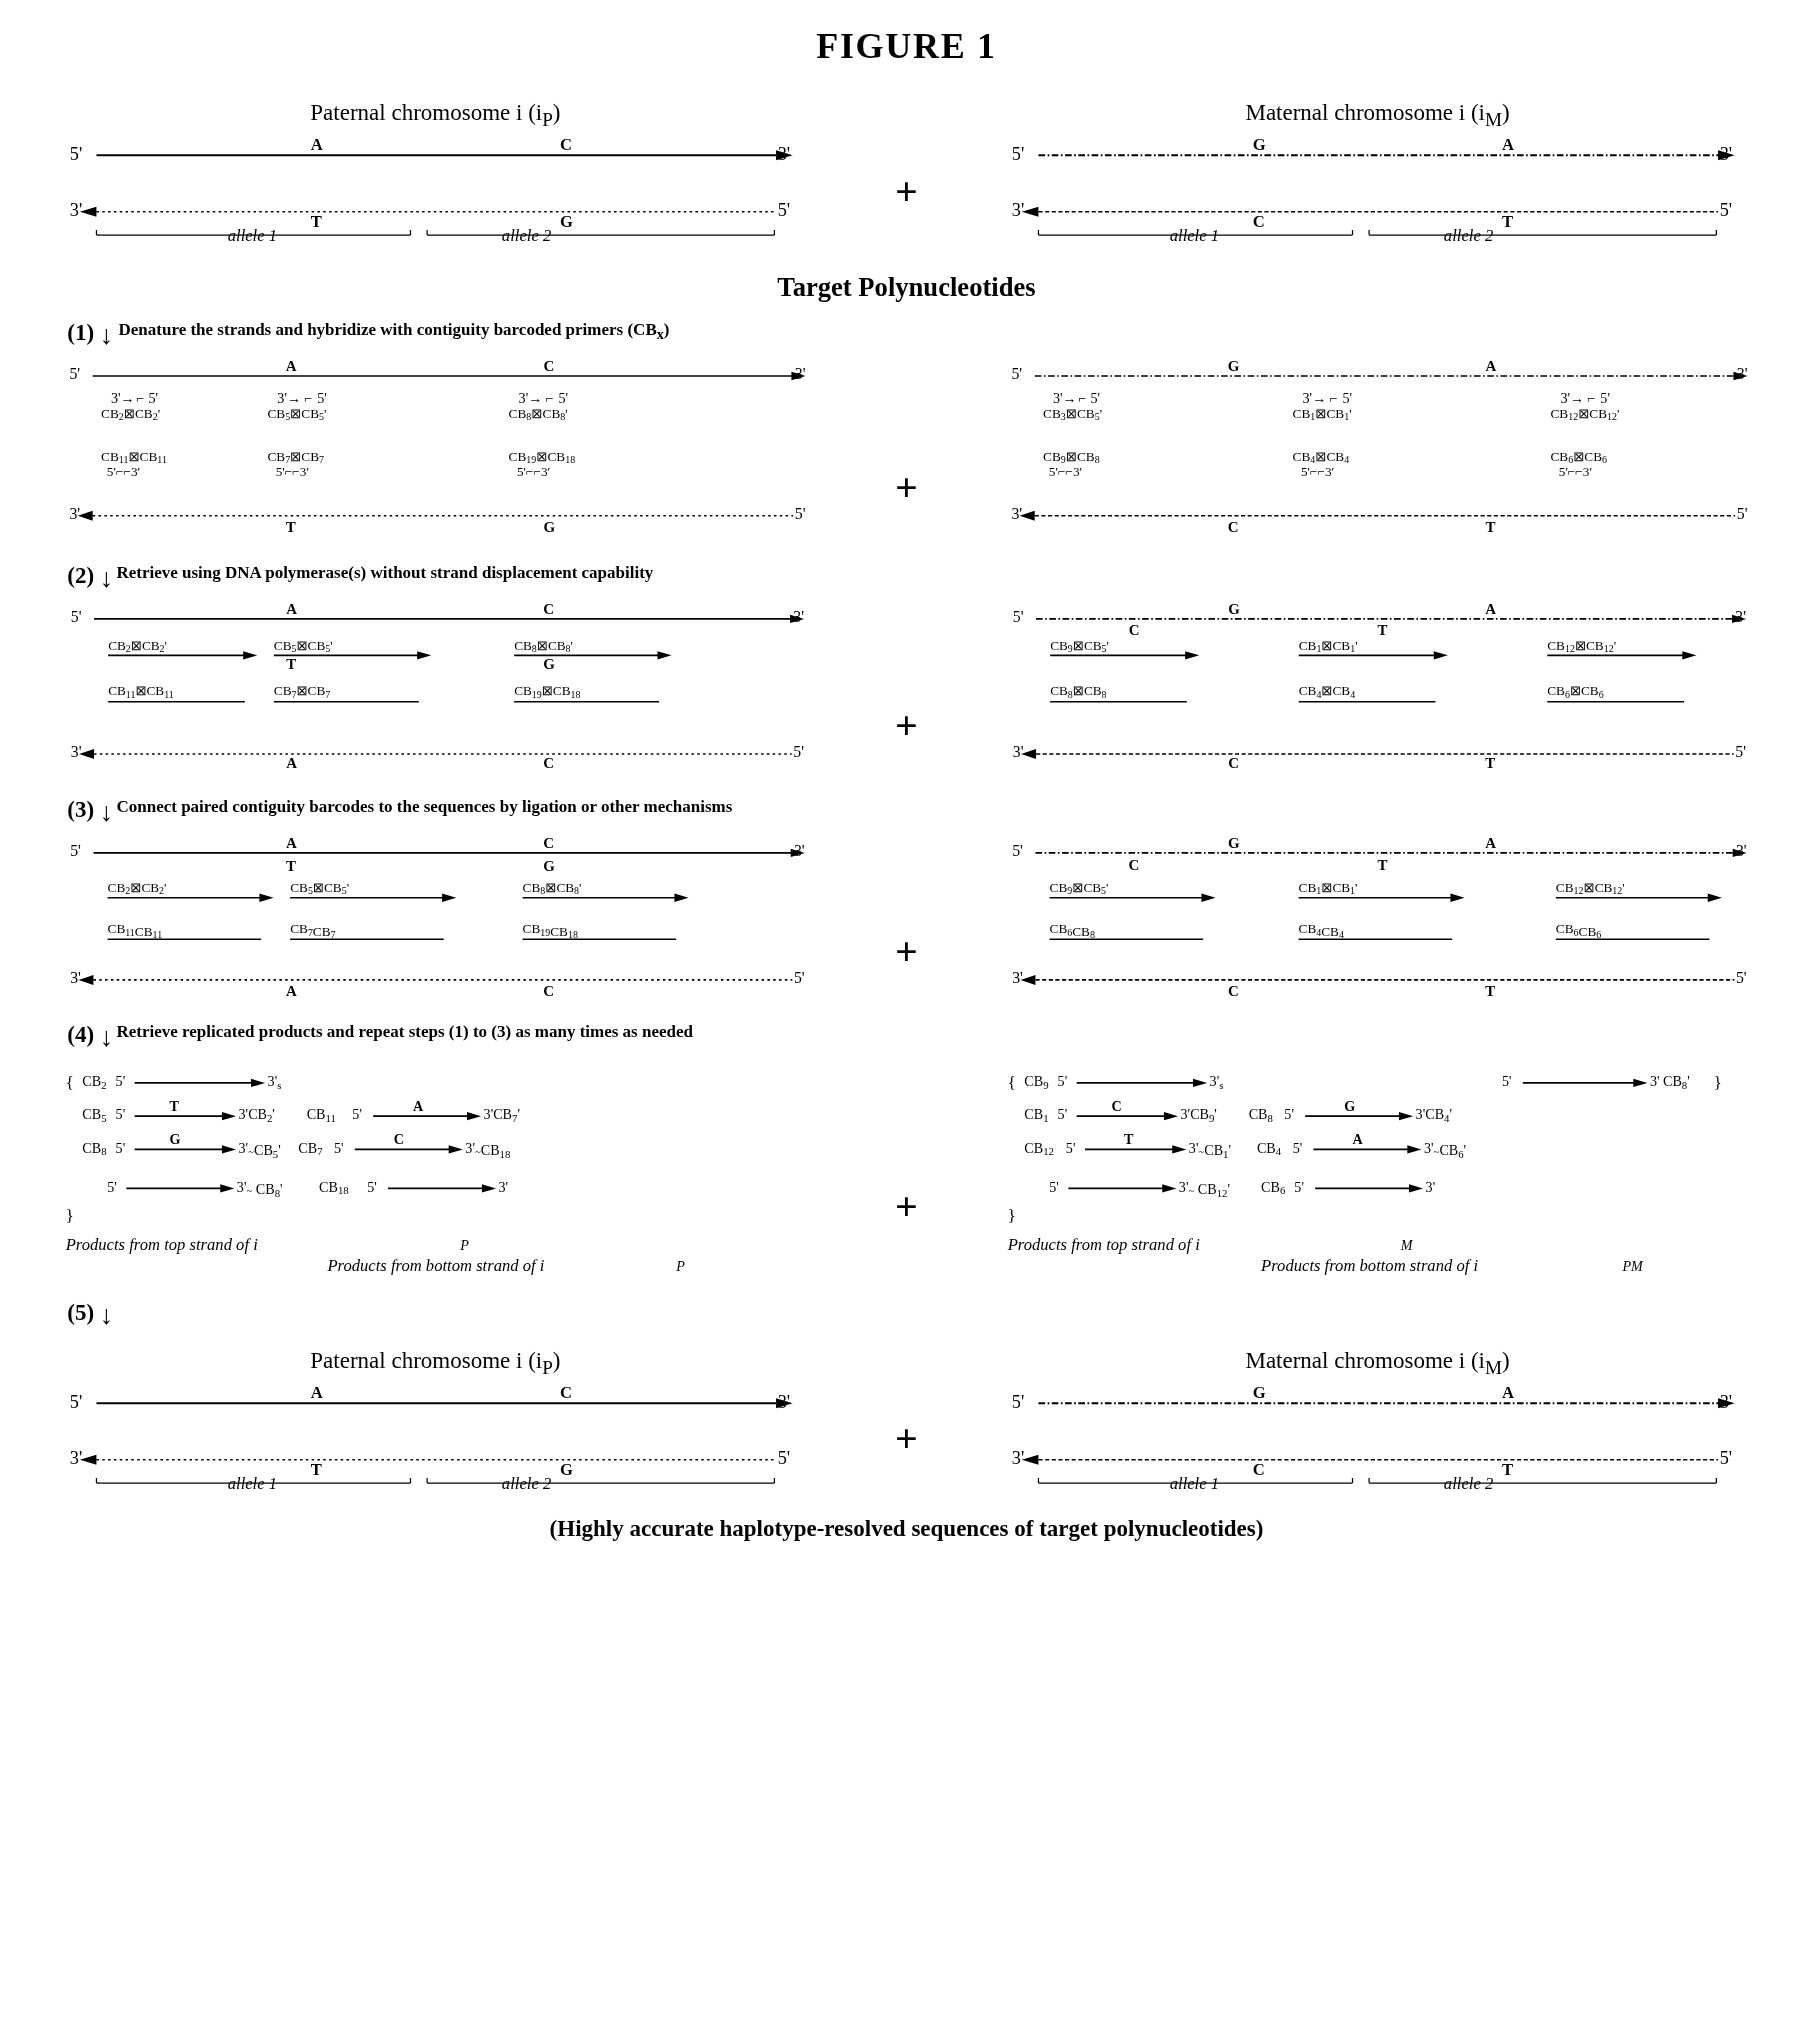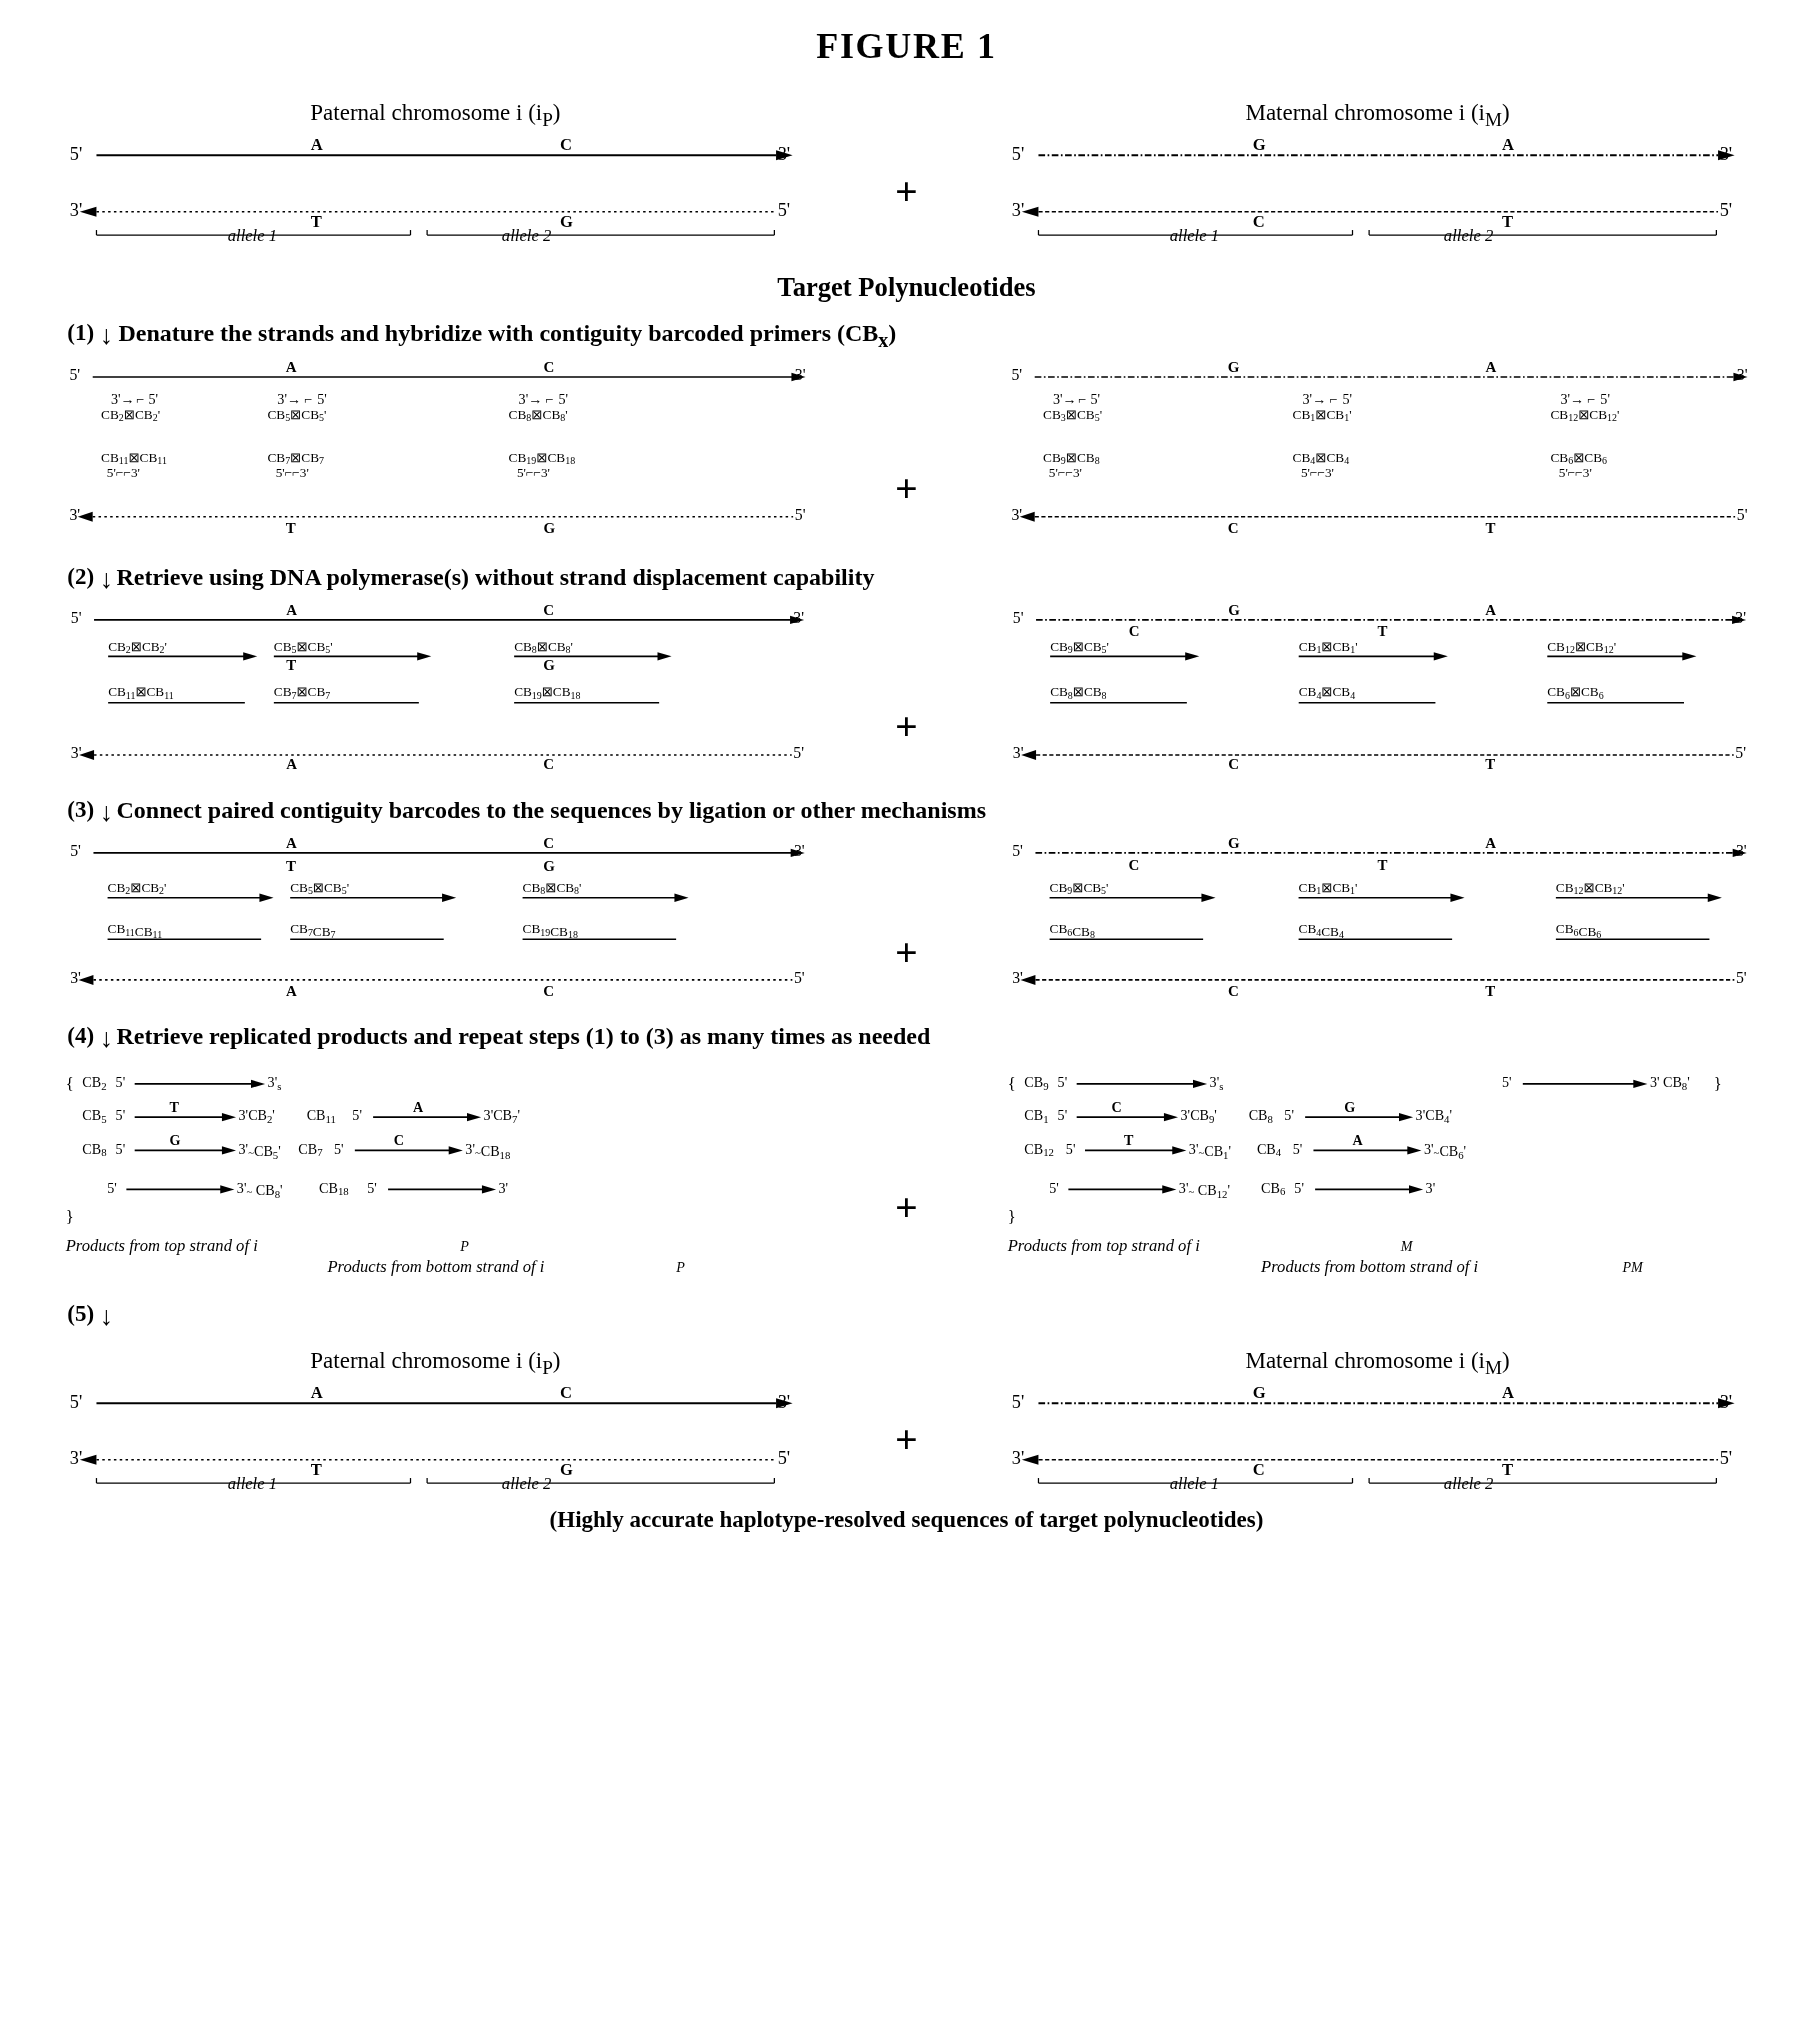--- a/index.html
+++ b/index.html
@@ -57,21 +57,21 @@
       text-align: center;
       margin: 15px 0 8.3px;
     }
     .step-row {
       display: flex;
       width: 100%;
       align-items: flex-start;
       margin: 8.3px 0 3.3px;
     }
     .step-desc {
-      font-size: 24px;
+      font-size: 17px;
       font-weight: bold;
     }
     
     .diagram-svg-row {
       display: flex;
       width: 100%;
       justify-content: space-between;
       align-items: center;
       margin: 6.6px 0;
     }
@@ -660,16 +660,16 @@
         <line x1="42" y1="118" x2="420" y2="118" stroke="#000" stroke-width="1.5"></line>
         <line x1="42" y1="118" x2="42" y2="112" stroke="#000" stroke-width="1.5"></line>
         <line x1="420" y1="118" x2="420" y2="112" stroke="#000" stroke-width="1.5"></line>
         <line x1="440" y1="118" x2="858" y2="118" stroke="#000" stroke-width="1.5"></line>
         <line x1="440" y1="118" x2="440" y2="112" stroke="#000" stroke-width="1.5"></line>
         <line x1="858" y1="118" x2="858" y2="112" stroke="#000" stroke-width="1.5"></line>
       </svg>
     </div>
   </div>
 
-  <div class="footer-caption" style="margin-top:1px;">(Highly accurate haplotype-resolved sequences of target polynucleotides)</div>
+  <div class="footer-caption" style="margin-top:11px;">(Highly accurate haplotype-resolved sequences of target polynucleotides)</div>
 
 </div>
 
 
 </body></html>

